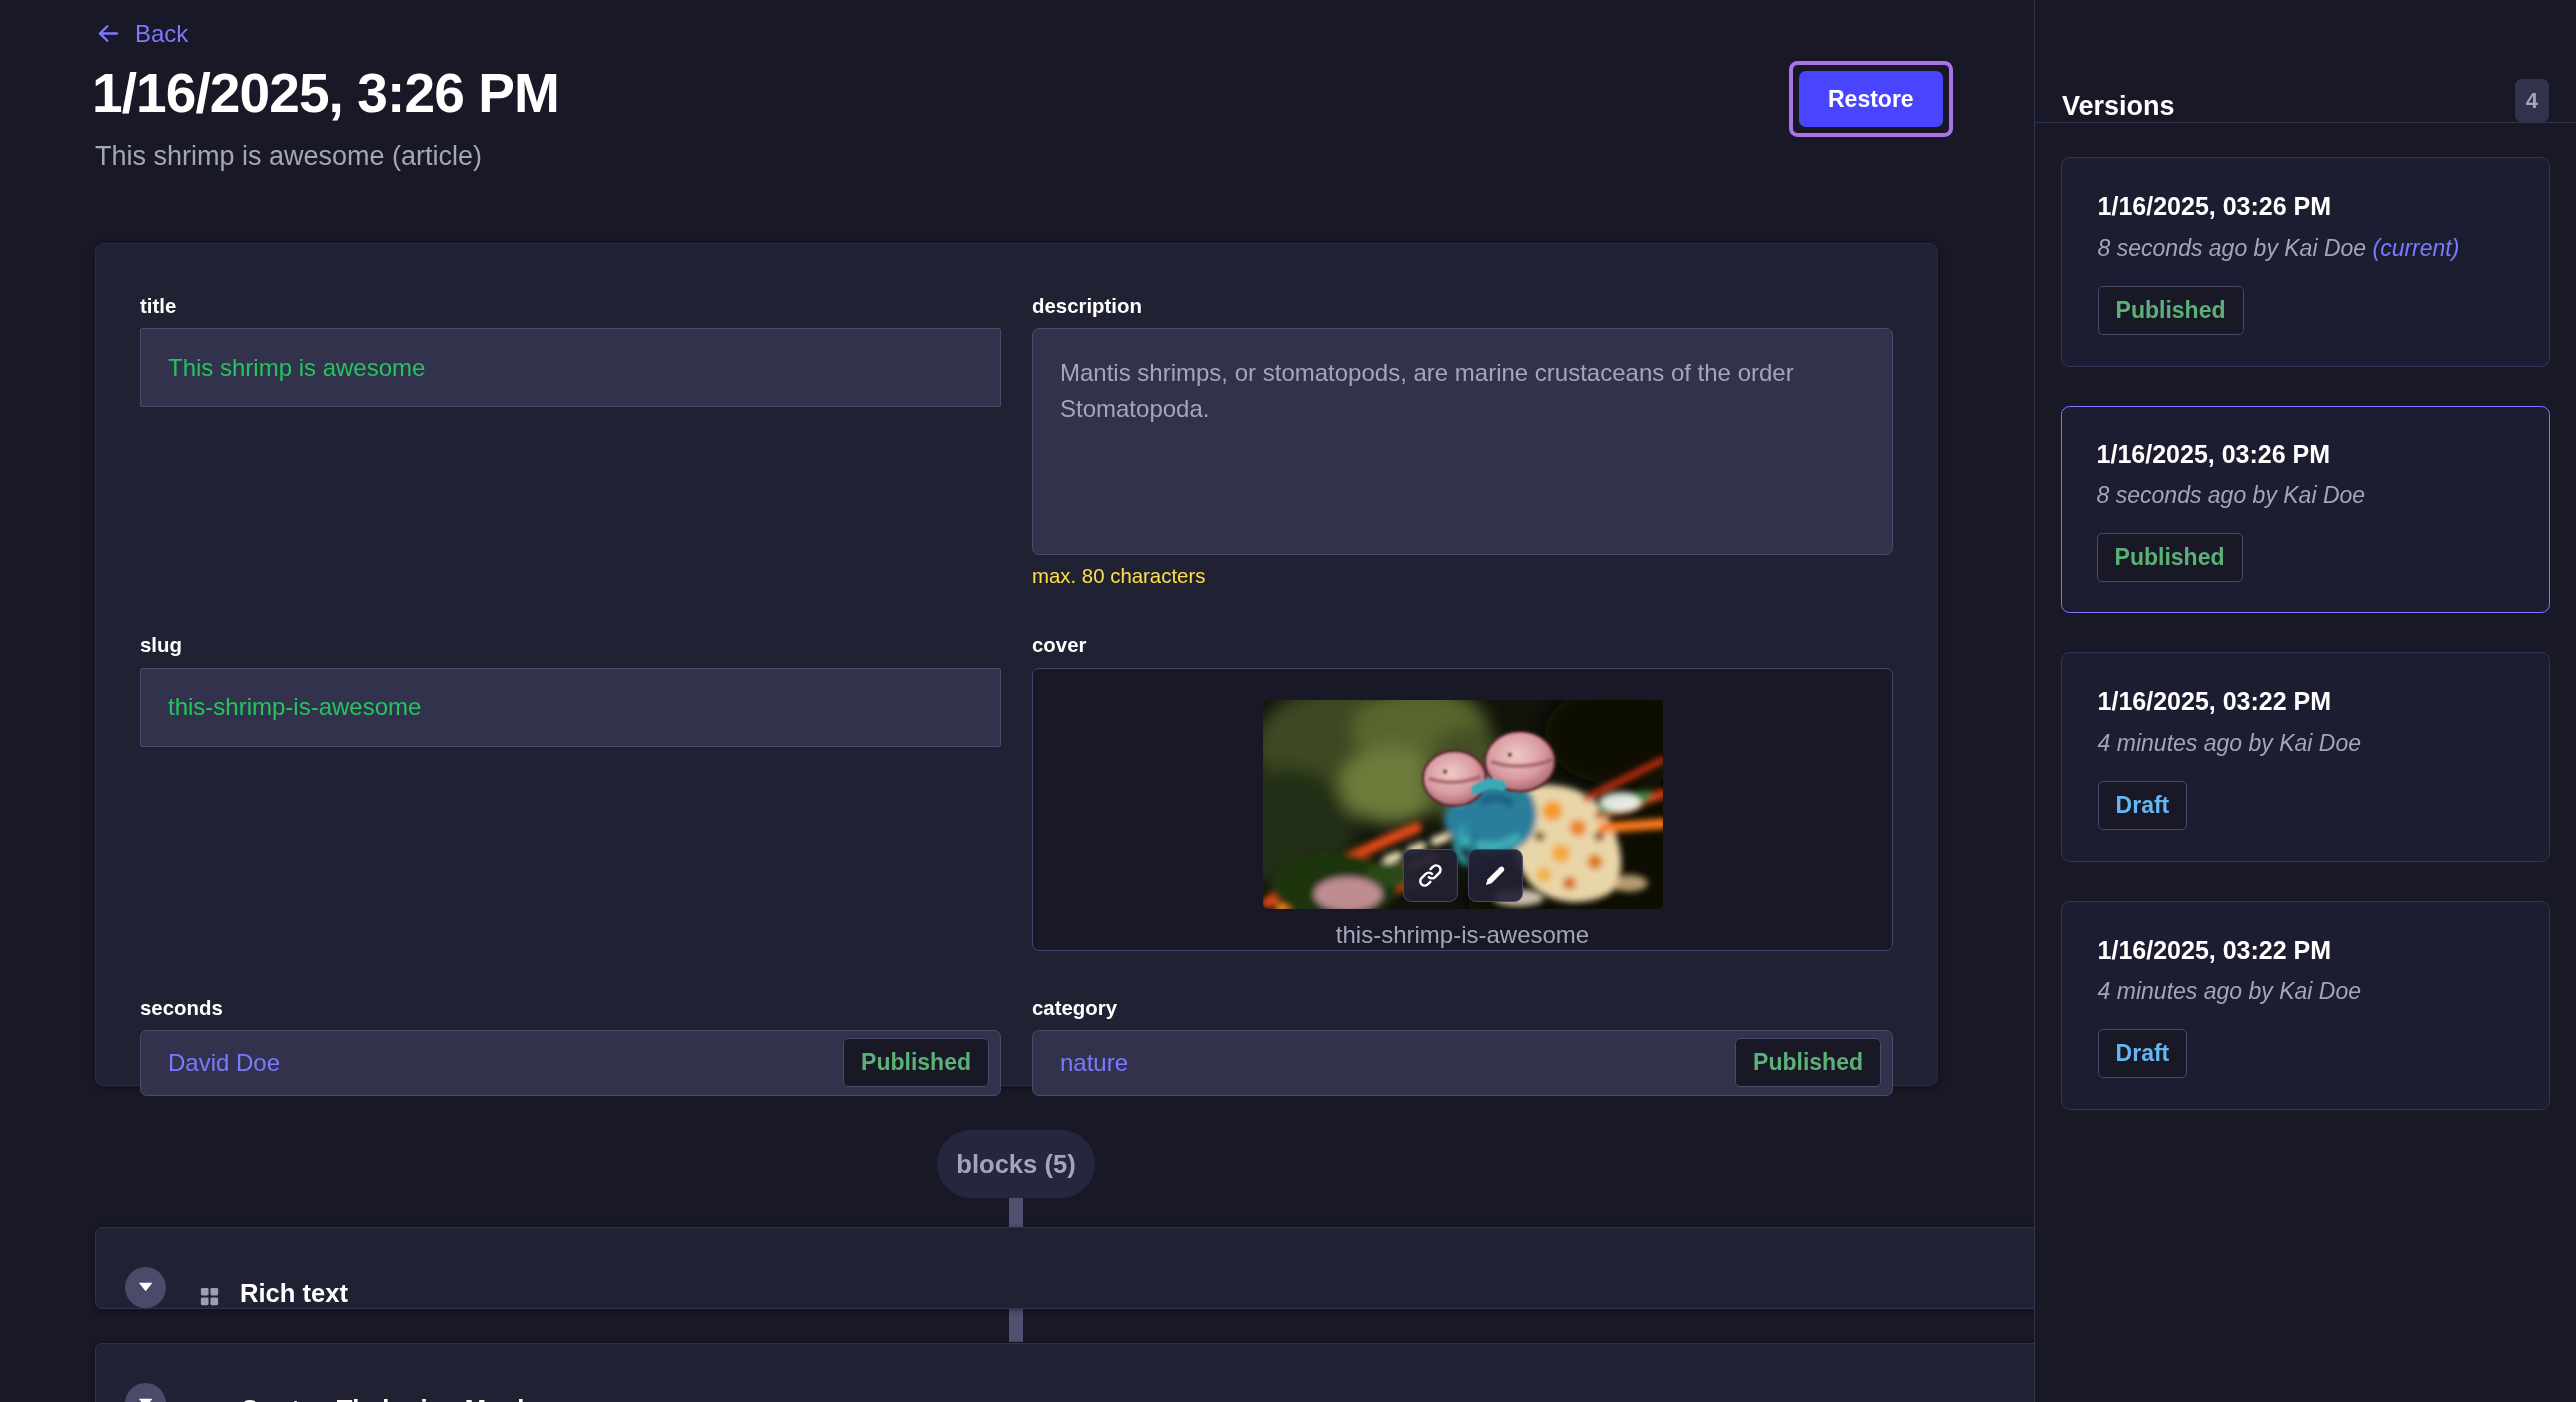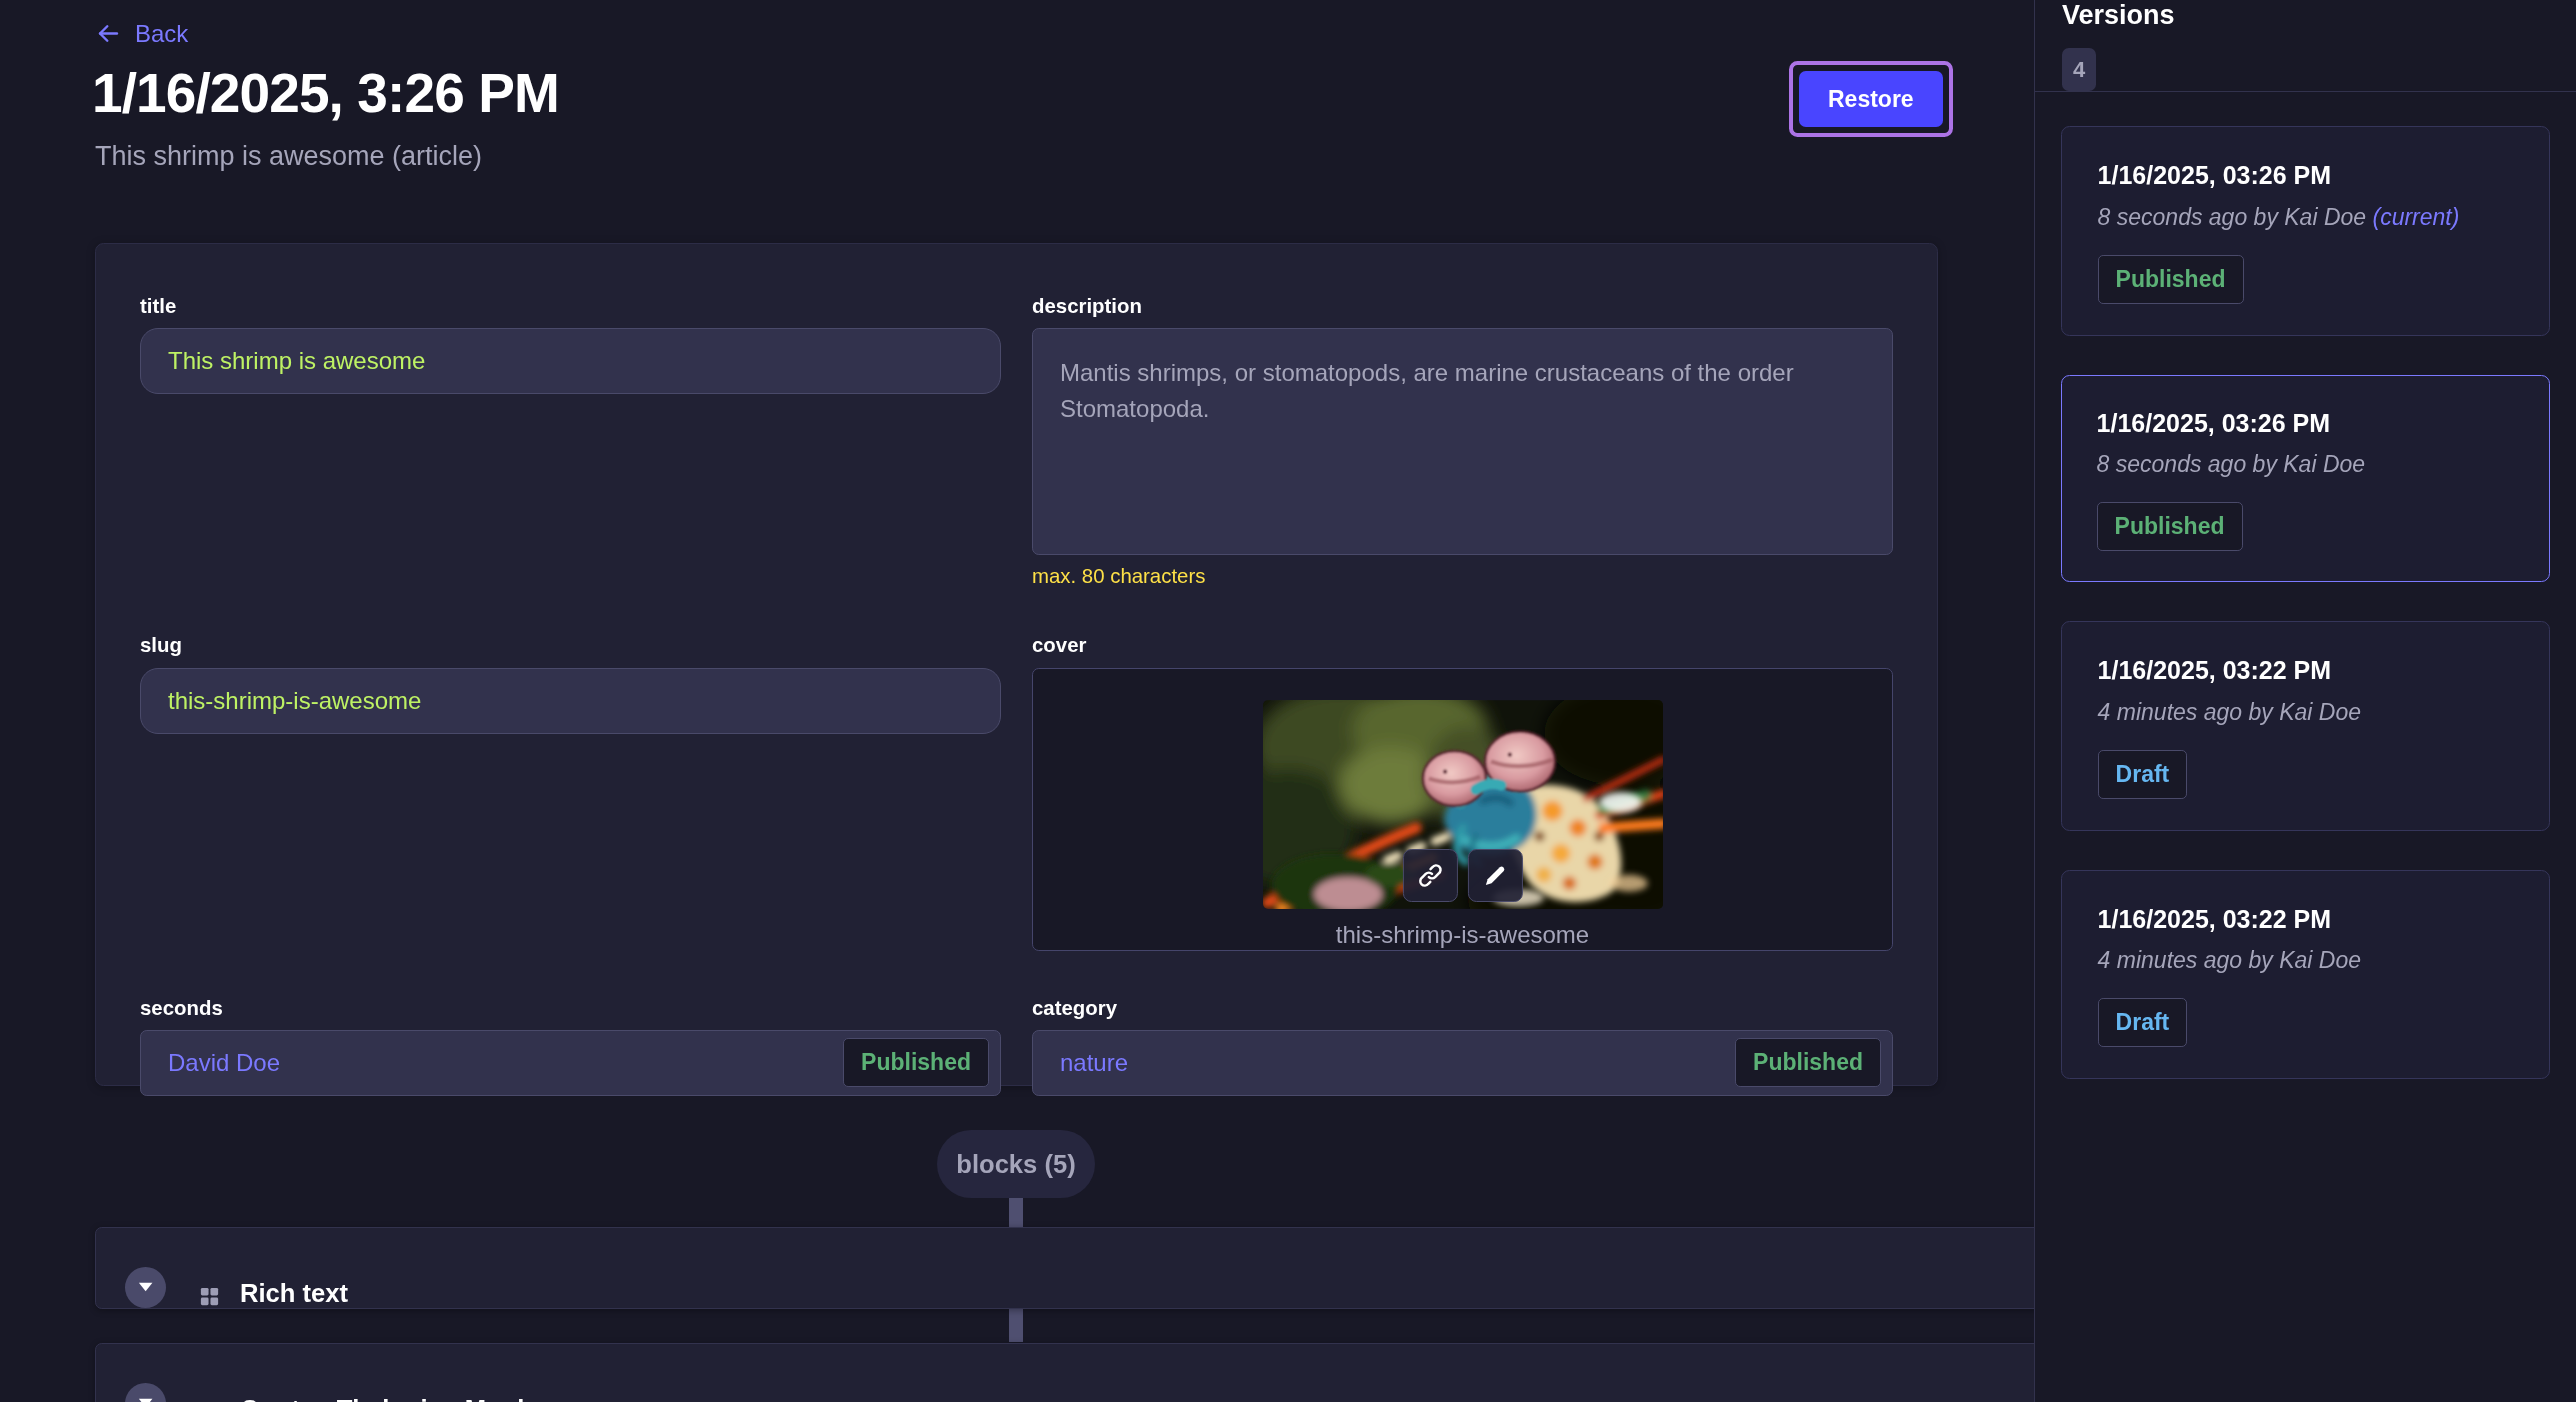--- a/index.html
+++ b/index.html
@@ -33,22 +33,22 @@
   .card {
     position:absolute; left:95px; top:243px; width:1843px; height:843px;
     background:#212134; border:0.9px solid #2c2c46; border-radius:8.5px;
     box-shadow:0 1.7px 8.5px rgba(0,0,0,0.25);
     padding:51px 44px 48px;
     display:grid; grid-template-columns:1fr 1fr; column-gap:31px; row-gap:46px;
     align-items:start;
   }
   .field-label { font-size:20.4px; font-weight:bold; color:#ffffff; margin-bottom:10.2px; }
   .input-box {
-    height:66px; border-radius:18px; background:#32324d; border:0.9px solid #4a4a6a;
-    display:flex; align-items:center; padding:0 27px; font-size:24px; color:#bef264;
+    height:79px; border-radius:2px; background:#32324d; border:0.9px solid #4a4a6a;
+    display:flex; align-items:center; padding:0 27px; font-size:24px; color:#22c55e;
   }
   .textarea-box {
     height:227px; border-radius:6.8px; background:#32324d; border:0.9px solid #4a4a6a;
     padding:25.6px 27px; font-size:24px; color:#a5a5ba; line-height:1.5;
   }
   .hint { margin-top:10.2px; font-size:20.4px; color:#fde047; }
 
   .cover-box {
     height:283px; border-radius:6.8px; background:#181826; border:0.9px solid #45456b;
     padding-top:31px;
@@ -99,22 +99,22 @@
   }
   .grid-ic { margin-right:19px; flex:none; }
   .block-label { font-size:25.6px; font-weight:bold; color:#ffffff; }
 
   
   .sidebar {
     position:absolute; left:2034px; top:0; width:542px; height:1402px;
     border-left:0.9px solid #32324d; background:#181826;
   }
   .sb-head {
-    height:92px; border-bottom:0.9px solid #32324d;
-    display:flex; align-items:flex-start; justify-content:space-between; padding:0 27px;flex-direction:column;
+    height:123px; border-bottom:0.9px solid #32324d;
+    display:flex; align-items:flex-end; justify-content:space-between; padding:0 27px;
   }
   .sb-title { font-size:27px; font-weight:bold; color:#ffffff; }
   .count-badge {
     background:#32324d; color:#a5a5ba; border-radius:6.8px; padding:8.5px 11px;
     font-size:22px; font-weight:bold;
   }
   .sb-body { padding:34px 25.6px; display:flex; flex-direction:column; gap:39px; }
   .v-card {
     border:0.9px solid #35355a; border-radius:8.5px; background:#1d1d31;
     padding:34px 36px 31px; cursor:pointer;

